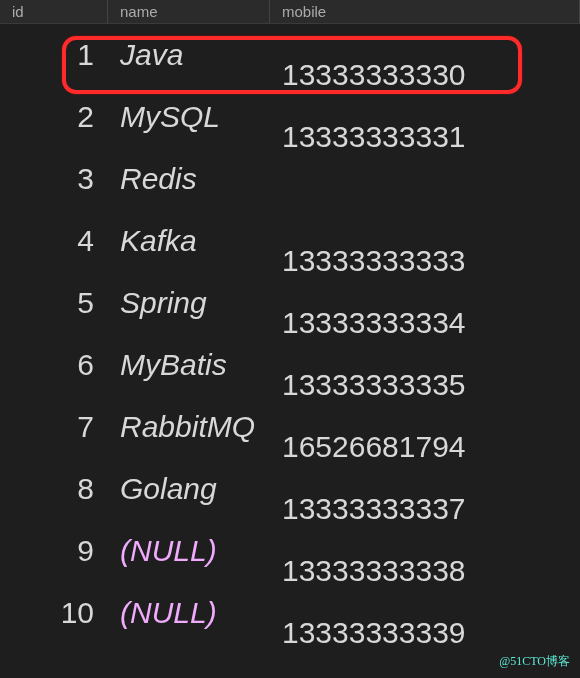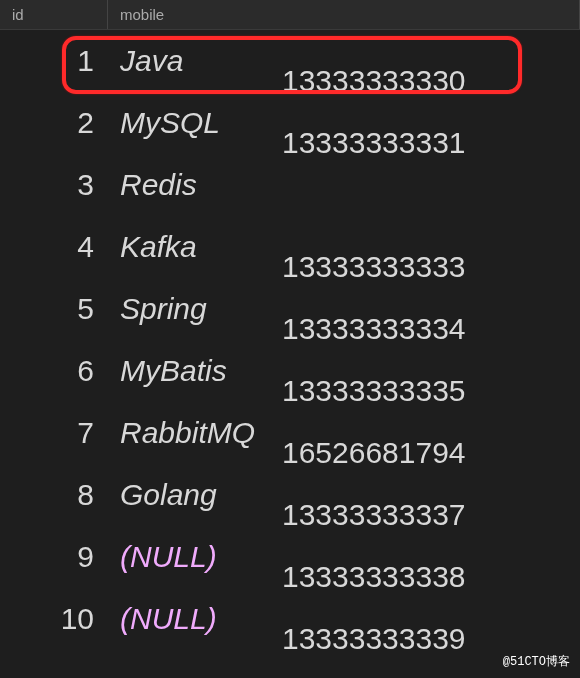--- a/index.html
+++ b/index.html
@@ -15,21 +15,21 @@
       color: #c8c8c8;
       overflow: hidden;
       position: relative;
     }
     .table-container {
       width: 100%;
     }
     .header-row {
       display: flex;
       background: #2b2b2b;
-      height: 30px;
+      height: 24px;
       align-items: center;
       font-family: Arial, sans-serif;
       font-size: 15px;
       color: #aaa;
       border-bottom: 1px solid #3a3a3a;
     }
     .header-cell {
       padding: 0 8px;
       border-right: 1px solid #444;
       height: 100%;
@@ -77,31 +77,32 @@
       top: 36px;
       width: 460px;
       height: 58px;
       pointer-events: none;
       box-shadow: 0 0 2px rgba(255,0,0,0.5);
     }
     .watermark {
       position: absolute;
       right: 10px;
       bottom: 8px;
-      font-family: Liberation Mono, monospace;
+      font-family: Liberation Serif, serif;
       font-size: 12px;
-      color: #ffffff;
+      color: #5eead4;
     }
   </style>
 </head>
 <body>
 
 <div class="table-container">
   <div class="header-row">
     <div class="header-cell col-id-h">id</div>
+    <div class="header-cell col-name-h">name</div>
     <div class="header-cell col-mobile-h">mobile</div>
   </div>
   <div id="rows-container">
       <div class="data-row">
         <div class="cell col-id">1</div>
         <div class="cell col-name">Java</div>
         <div class="cell col-mobile">13333333330</div>
       </div>
       <div class="data-row">
         <div class="cell col-id">2</div>

